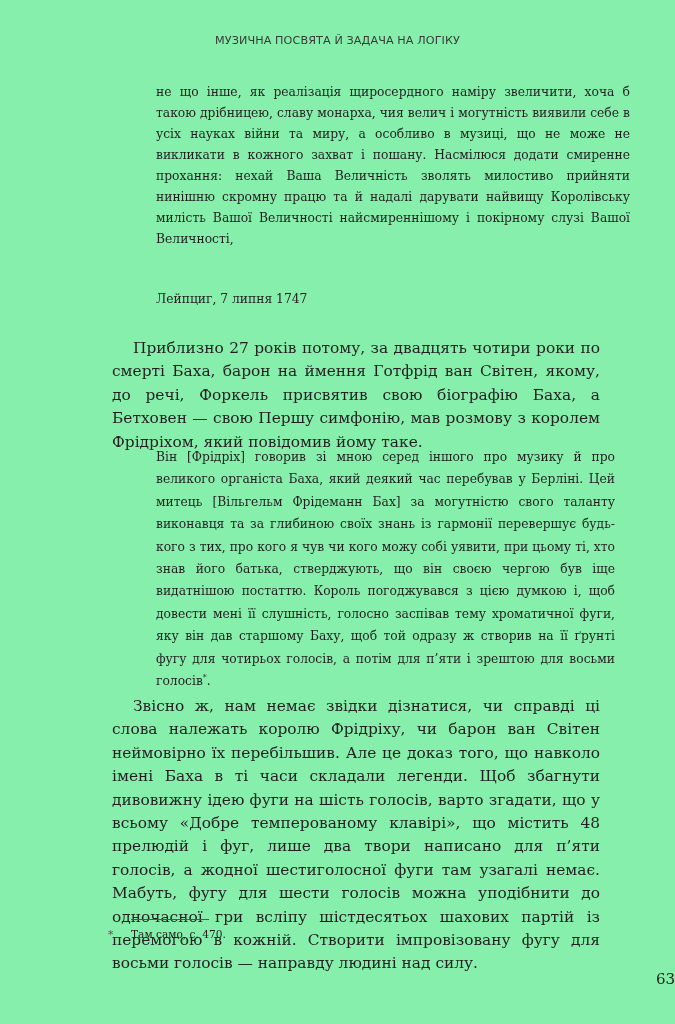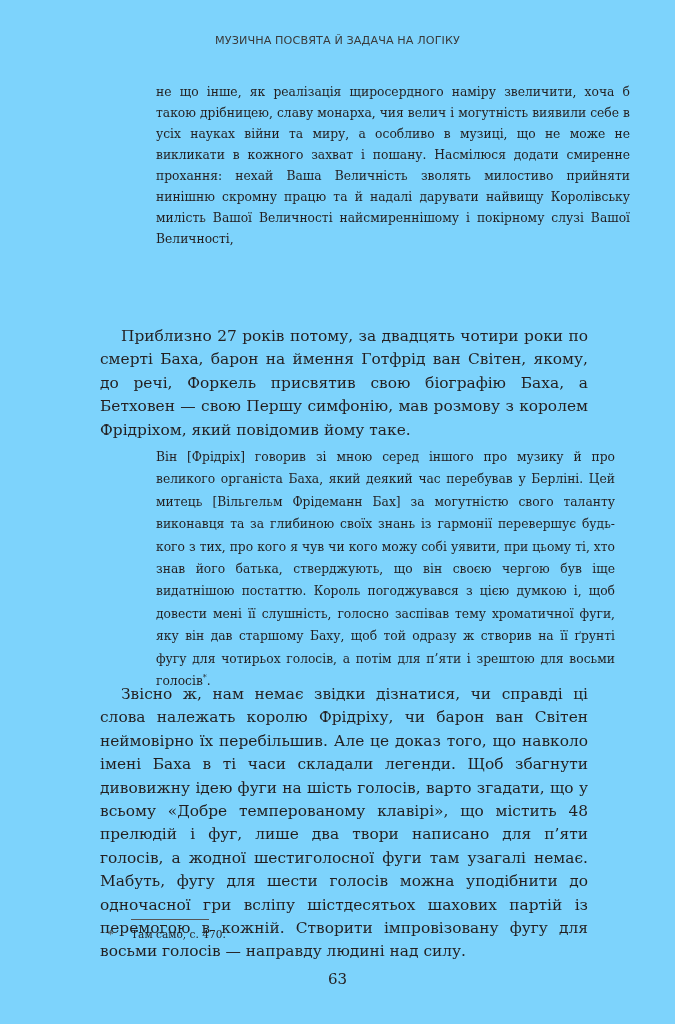--- a/index.html
+++ b/index.html
@@ -1,47 +1,48 @@
 <!DOCTYPE html>
 <html><head>
 <meta charset="utf-8">
 <style>
   html, body { margin: 0; padding: 0; background: #ffffff; }
   body { width: 675px; height: 1024px; position: relative; overflow: hidden; color: #231f20; }
-  .page { position: absolute; left: 0; top: 0; width: 675px; height: 1024px; background: #7dd3fc; }
+  .page { position: absolute; left: 0; top: 0; width: 675px; height: 1024px; background: #86efac; }
   .running-head {
     position: absolute; top: 34px; left: 0; width: 675px; text-align: center;
     font-family: "DejaVu Sans", sans-serif; font-size: 11.2px; letter-spacing: 0.1px;
     color: #3a3a3a; font-weight: normal;
   }
   .block { position: absolute; left: 100px; width: 488px; font-family: "DejaVu Serif", serif; margin-left: 48px; }
   .letter { top: 82px; width: 474px; left: 108px; font-size: 12.3px; line-height: 21px; }
   .letter p { margin: 0; text-align: justify; text-align-last: left; }
   .signoff { margin: 0; padding-left: 122px; font-size: 12.3px; line-height: 21px; }
   .place-date { top: 289px; left: 108px; font-size: 12.3px; line-height: 21px; }
-  .para { font-size: 15.4px; line-height: 23.4px; text-align: justify; margin: 0; text-indent: 21px; }
+  .para { font-size: 15.4px; line-height: 23.4px; text-align: justify; margin: 12px; text-indent: 21px; }
   .para1 { top: 325px; }
   .quote { top: 446px; left: 108px; width: 459px; font-size: 12.3px; line-height: 22.4px; text-align: justify; }
   .para2 { top: 683px; }
   .footnote-rule { position: absolute; top: 919px; left: 131px; width: 78px; height: 0; border-top: 1px solid #555; }
   .footnote { position: absolute; top: 926px; left: 108px; font-family: "DejaVu Serif", serif; font-size: 10.6px; line-height: 16px; color: #231f20; }
   .footnote .mark { display: inline-block; width: 23px; color: #555; }
-  .page-number { position: absolute; top: 970px; left: 0; width: 675px; text-align: center; font-family: "DejaVu Serif", serif; font-size: 15px; color: #231f20; }
+  .page-number { position: absolute; top: 970px; left: 0; width: 675px; text-align: right; font-family: "DejaVu Serif", serif; font-size: 15px; color: #231f20; }
   sup { font-size: 8px; line-height: 0; }
 </style>
 </head>
 <body>
 
 <div class="page">
   <div class="running-head">МУЗИЧНА ПОСВЯТА Й ЗАДАЧА НА ЛОГІКУ</div>
 
   <div class="block letter">
     <p>не що інше, як реалізація щиросердного наміру звеличити, хоча б такою дрібницею, славу монарха, чия велич і могутність виявили себе в усіх науках війни та миру, а особливо в музиці, що не може не викликати в кожного захват і пошану. Насмілюся додати смиренне прохання: нехай Ваша Величність зволять милостиво прийняти нинішню скромну працю та й надалі дарувати найвищу Королівську милість Вашої Величності найсмиреннішому і покірному слузі Вашої Величності,</p>
   </div>
 
+  <div class="block place-date">Лейпциг, 7 липня 1747</div>
 
   <p class="block para para1">Приблизно 27 років потому, за двадцять чотири роки по смерті Баха, барон на ймення Готфрід ван Світен, якому, до речі, Форкель присвятив свою біографію Баха, а Бетховен — свою Першу симфонію, мав розмову з королем Фрідріхом, який повідомив йому таке.</p>
 
   <div class="block quote">
     <span>Він [Фрідріх] говорив зі мною серед іншого про музику й про великого органіста Баха, який деякий час перебував у Берліні. Цей митець [Вільгельм Фрідеманн Бах] за могутністю свого таланту виконавця та за глибиною своїх знань із гармонії перевершує будь-кого з тих, про кого я чув чи кого можу собі уявити, при цьому ті, хто знав його батька, стверджують, що він своєю чергою був іще видатнішою постаттю. Король погоджувався з цією думкою і, щоб довести мені її слушність, голосно заспівав тему хроматичної фуги, яку він дав старшому Баху, щоб той одразу ж створив на її ґрунті фугу для чотирьох голосів, а потім для п’яти і зрештою для восьми голосів</span><sup>*</sup>.
   </div>
 
   <p class="block para para2">Звісно ж, нам немає звідки дізнатися, чи справді ці слова належать королю Фрідріху, чи барон ван Світен неймовірно їх перебільшив. Але це доказ того, що навколо імені Баха в ті часи складали легенди. Щоб збагнути дивовижну ідею фуги на шість голосів, варто згадати, що у всьому «Добре темперованому клавірі», що містить 48 прелюдій і фуг, лише два твори написано для п’яти голосів, а жодної шестиголосної фуги там узагалі немає. Мабуть, фугу для шести голосів можна уподібнити до одночасної гри всліпу шістдесятьох шахових партій із перемогою в кожній. Створити імпровізовану фугу для восьми голосів — направду людині над силу.</p>
 
   <div class="footnote-rule"></div>

